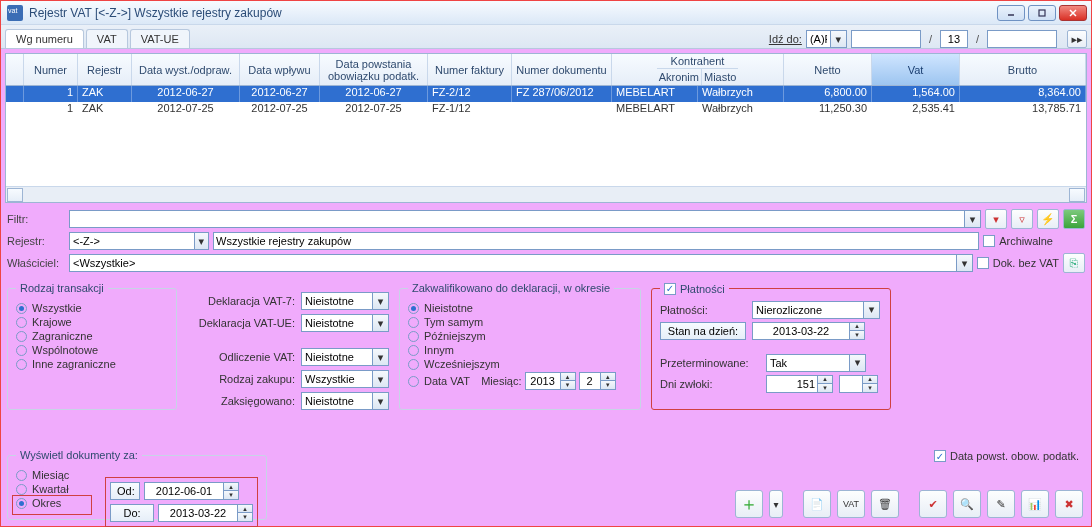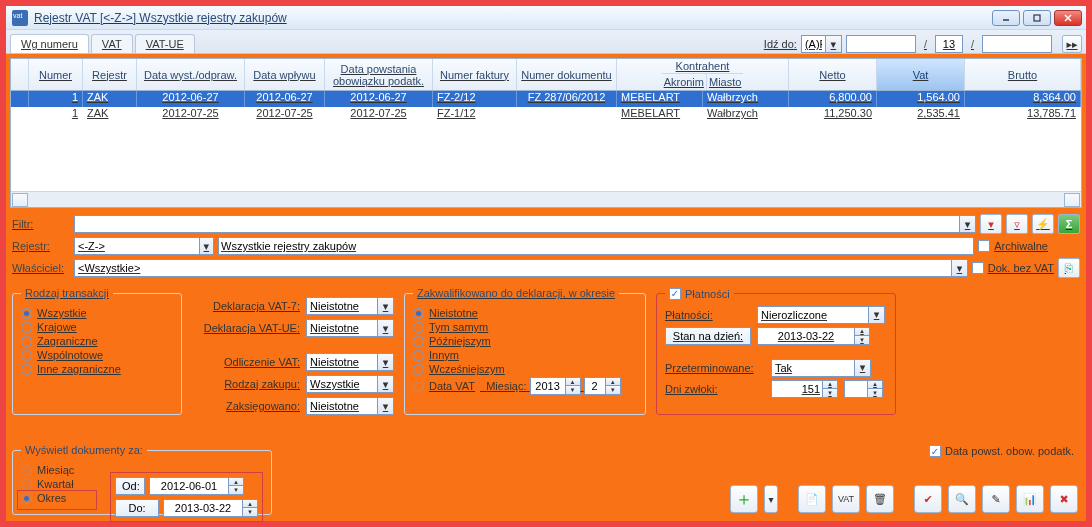--- a/index.html
+++ b/index.html
@@ -1,17 +1,17 @@
 <!DOCTYPE html>
 <html><head>
 <meta charset="utf-8">
 <style>
   * { box-sizing: border-box; }
   html, body { margin:0; padding:0; font-family: "Segoe UI", Tahoma, sans-serif; font-size:11px; color:#333; background:#fff; }
-  .window { width:1092px; height:527px; border:6px solid #ef4444; background:#f97316; display:flex; flex-direction:column; position:relative;text-decoration:underline; }
+  .window { width:1092px; height:527px; border:1px solid #ef4444; background:#f0abfc; display:flex; flex-direction:column; position:relative; }
   .titlebar { height:24px; background:linear-gradient(#f7fbff,#dbe8f7); display:flex; align-items:center; padding:0 4px 0 6px; border-bottom:1px solid #c9d8eb; }
   .titlebar .icon { width:16px; height:16px; background:#3b6db5; border-radius:2px; margin-right:6px; position:relative; }
   .titlebar .icon::after { content:"vat"; font-size:7px; color:#fff; position:absolute; left:1px; top:2px; }
   .titlebar .title { flex:1; color:#2b4c77; font-size:12px; }
   .winbtns { display:flex; gap:3px; }
   .winbtn { width:28px; height:16px; border:1px solid #6f92c3; border-radius:3px; background:linear-gradient(#eaf2fc,#cfe0f5); display:flex; align-items:center; justify-content:center; cursor:pointer; }
   .winbtn.close { background:linear-gradient(#f28b82,#d93025); border-color:#a33; color:#fff; }
   .winbtn svg { width:10px; height:10px; }
   .tabbar { height:24px; background:linear-gradient(#eaf0f8,#dde7f3); display:flex; align-items:flex-end; padding-left:4px; gap:2px; border-bottom:1px solid #b7c8de; }
   .tab { padding:3px 10px; border:1px solid #b7c8de; border-bottom:none; background:#f0f5fb; border-radius:3px 3px 0 0; cursor:pointer; }
@@ -142,21 +142,21 @@
     </div>
     <div class="gbody" id="gbody">
         <div class="grow sel">
           <div class="gc " style="width: 18px;"></div>
           <div class="gc num" style="width: 54px;">1</div>
           <div class="gc " style="width: 54px;">ZAK</div>
           <div class="gc ctr" style="width: 108px;">2012-06-27</div>
           <div class="gc ctr" style="width: 80px;">2012-06-27</div>
           <div class="gc ctr" style="width: 108px;">2012-06-27</div>
           <div class="gc " style="width: 84px;">FZ-2/12</div>
-          <div class="gc " style="width: 100px; text-align: center;">FZ 287/06/2012</div>
+          <div class="gc " style="width: 100px;">FZ 287/06/2012</div>
           <div class="gc " style="width: 86px;">MEBELART</div>
           <div class="gc " style="width: 86px;">Wałbrzych</div>
           <div class="gc num" style="width: 88px;">6,800.00</div>
           <div class="gc num" style="width: 88px;">1,564.00</div>
           <div class="gc num" style="flex: 1 1 0%;">8,364.00</div>
         </div>
         <div class="grow">
           <div class="gc " style="width: 18px;"></div>
           <div class="gc num" style="width: 54px;">1</div>
           <div class="gc " style="width: 54px;">ZAK</div>

